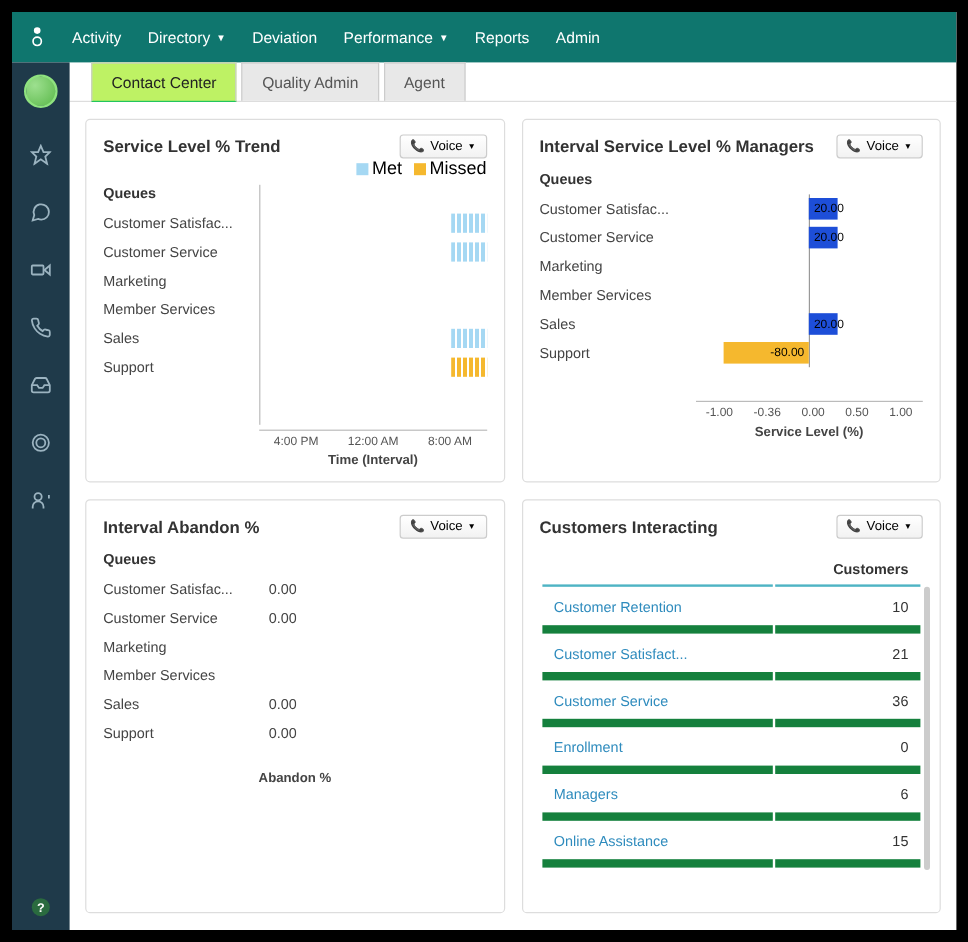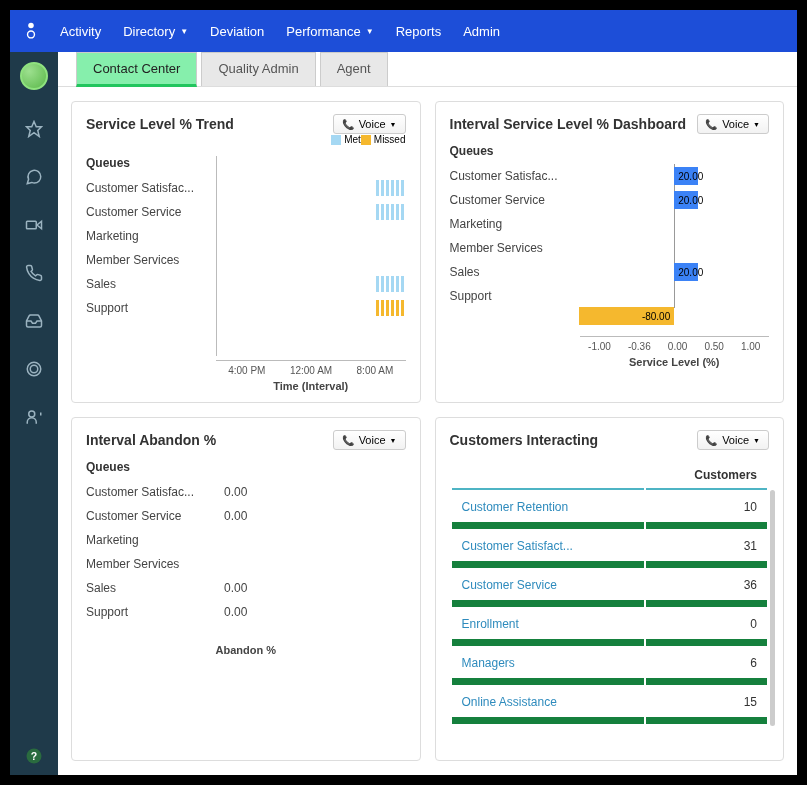--- a/index.html
+++ b/index.html
@@ -1,57 +1,57 @@
 <!DOCTYPE html>
 <html><head>
 <meta charset="utf-8">
 <style>
 * { box-sizing: border-box; margin: 0; padding: 0; }
 body { font-family: -apple-system, BlinkMacSystemFont, "Segoe UI", Arial, sans-serif; font-size: 13px; background: #000; width: 807px; height: 785px; overflow: hidden; }
 .frame { background: #fff; width: 787px; height: 765px; margin: 10px; position: relative; overflow: hidden; }
-.topbar { background: #1d4ed8; height: 42px; display: flex; align-items: center; padding: 16px 14px; gap: 22px; color: #fff; font-size: 13px; }
+.topbar { background: #0f766e; height: 42px; display: flex; align-items: center; padding: 16px 14px; gap: 22px; color: #fff; font-size: 13px; }
 .topbar .logo { width: 14px; height: 18px; }
 .topbar .nav-item { cursor: pointer; display: flex; align-items: center; gap: 5px; }
 .topbar .caret { font-size: 8px; }
 .layout { display: flex; height: calc(100% - 42px); }
 .sidebar { background: #1f3a4a; width: 48px; display: flex; flex-direction: column; align-items: center; padding-top: 10px; gap: 30px; color: #9bb3c0; position: relative; }
 .sidebar .avatar { width: 28px; height: 28px; border-radius: 50%; background: radial-gradient(circle at 30% 30%, #9de08f, #5bb84a); border: 2px solid #8fe27f; }
 .sidebar .side-icon { width: 18px; height: 18px; display: flex; align-items: center; justify-content: center; cursor: pointer; }
 .sidebar .help { position: absolute; bottom: 10px; }
 .main { flex: 1; display: flex; flex-direction: column; }
 .breadcrumb { padding: 10px 18px 6px; color: #6b6b6b; font-size: 12px; }
 .tabs { display: flex; padding: 0 18px; border-bottom: 1px solid #ddd; }
 .tab { padding: 8px 16px; background: #e8e8e8; border: 1px solid #ccc; border-bottom: none; margin-right: 4px; color: #555; cursor: pointer; font-size: 13px; }
-.tab.active { background: #86efac; color: #222; border-bottom: 3px solid #22c55e; margin-bottom: -1px; }
+.tab.active { background: #bef264; color: #222; border-bottom: 1px solid #22c55e; margin-bottom: -1px; }
 .panels { flex: 1; padding: 14px 13px; display: grid; grid-template-columns: 1fr 1fr; gap: 14px; overflow: auto; }
 .card { border: 1px solid #ddd; border-radius: 4px; padding: 12px 14px; background: #fff; }
 .card-head { display: flex; justify-content: space-between; align-items: center; margin-bottom: 10px; }
 .card-title { font-weight: 600; color: #333; font-size: 14px; }
 .voice-btn { border: 1px solid #ccc; border-radius: 3px; padding: 3px 8px; font-size: 11px; background: linear-gradient(#fff, #f2f2f2); cursor: pointer; display: flex; align-items: center; gap: 4px; }
 .voice-btn .phone { font-size: 10px; }
 .voice-btn .caret { font-size: 7px; }
 .chart-body { display: flex; }
 .q-col { width: 130px; font-size: 12px; color: #444; }
 .q-col .q-head { font-weight: 600; color: #333; margin-bottom: 6px; }
 .q-row { height: 24px; display: flex; align-items: center; white-space: nowrap; overflow: hidden; text-overflow: ellipsis; }
 .bars-col { flex: 1; position: relative; }
-.legend { position: absolute; top: -22px; right: 0; font-size: 10px; display: flex; }
+.legend { position: absolute; top: -22px; right: 0; font-size: 15px; display: flex; gap: 10px; }
 .legend .swatch { display: inline-block; width: 10px; height: 10px; vertical-align: middle; margin-right: 3px; }
 .sw-blue { background: #a5d8f3; }
 .sw-orange { background: #f5b82e; }
 .axis-bottom { border-top: 1px solid #bbb; margin-top: 4px; padding-top: 4px; display: flex; justify-content: space-around; font-size: 10px; color: #555; }
 .axis-left { border-left: 1px solid #bbb; height: 100%; }
 .axis-label { text-align: center; font-size: 11px; color: #444; margin-top: 4px; font-weight: 600; }
 .hbar-row { height: 24px; display: flex; align-items: center; position: relative; }
 .hatched { height: 16px; background: repeating-linear-gradient(90deg, var(--c) 0, var(--c) 3px, #fff 3px, #fff 5px); }
 .dev-chart { position: relative; height: 168px; }
 .dev-zero { position: absolute; left: 50%; top: 0; bottom: 24px; width: 1px; background: #999; }
 .dev-row { height: 24px; position: relative; }
 .dev-bar { position: absolute; height: 18px; top: 3px; display: flex; align-items: center; font-size: 10px; }
-.dev-bar.pos { left: 50%; background: #3b82f6; padding-left: 4px; }
+.dev-bar.pos { left: 50%; background: #1d4ed8; padding-left: 4px; }
 .dev-bar.neg { right: 50%; background: #f5b82e; justify-content: flex-end; padding-right: 4px; }
 .num-col { margin-left: 8px; font-size: 12px; color: #444; }
 .table { width: 100%; font-size: 12px; }
 .table th { text-align: right; font-weight: 600; color: #333; padding: 6px 10px; border-bottom: 2px solid #4eb4c4; }
 .table td { padding: 8px 10px; border-bottom: 7px solid #15803d; }
 .table td:first-child { color: #2e8bbd; }
 .table td:last-child { text-align: right; color: #333; }
 .table-wrap { position: relative; }
 .scroll-indicator { position: absolute; right: -6px; top: 30px; bottom: 0; width: 5px; background: #ccc; border-radius: 3px; }
 </style>
@@ -184,21 +184,21 @@
                 <span>12:00 AM</span>
                 <span>8:00 AM</span>
               </div>
               <div class="axis-label">Time (Interval)</div>
             </div>
           </div>
         </div>
 
         <div class="card">
           <div class="card-head">
-            <div class="card-title">Interval Service Level % Dashboard</div>
+            <div class="card-title">Interval Service Level % Managers</div>
             <div class="voice-btn">
                 <span class="phone">📞</span>
                 <span>Voice</span>
                 <span class="caret">▼</span>
               </div>
           </div>
           <div class="chart-body" style="margin-top:10px;">
             <div class="q-col">
               <div class="q-head">Queues</div>
               <div class="q-row">Customer Satisfac...</div>
@@ -216,21 +216,21 @@
                   </div>
                 <div class="dev-row">
                     <div class="dev-bar pos" style="width:24px;">20.00</div>
                   </div>
                 <div class="dev-row"></div>
                 <div class="dev-row"></div>
                 <div class="dev-row">
                     <div class="dev-bar pos" style="width:24px;">20.00</div>
                   </div>
                 <div class="dev-row">
-                    <div class="dev-bar neg" style="width:95px;margin-top:20px;">-80.00</div>
+                    <div class="dev-bar neg" style="width:71px;">-80.00</div>
                   </div>
               </div>
               <div class="axis-bottom">
                 <span>-1.00</span>
                 <span>-0.36</span>
                 <span>0.00</span>
                 <span>0.50</span>
                 <span>1.00</span>
               </div>
               <div class="axis-label">Service Level (%)</div>
@@ -287,21 +287,21 @@
                     <th>Customers</th>
                   </tr>
                 </thead>
               <tbody>
                 <tr>
                     <td>Customer Retention</td>
                     <td>10</td>
                   </tr>
                 <tr>
                     <td>Customer Satisfact...</td>
-                    <td>31</td>
+                    <td>21</td>
                   </tr>
                 <tr>
                     <td>Customer Service</td>
                     <td>36</td>
                   </tr>
                 <tr>
                     <td>Enrollment</td>
                     <td>0</td>
                   </tr>
                 <tr>

